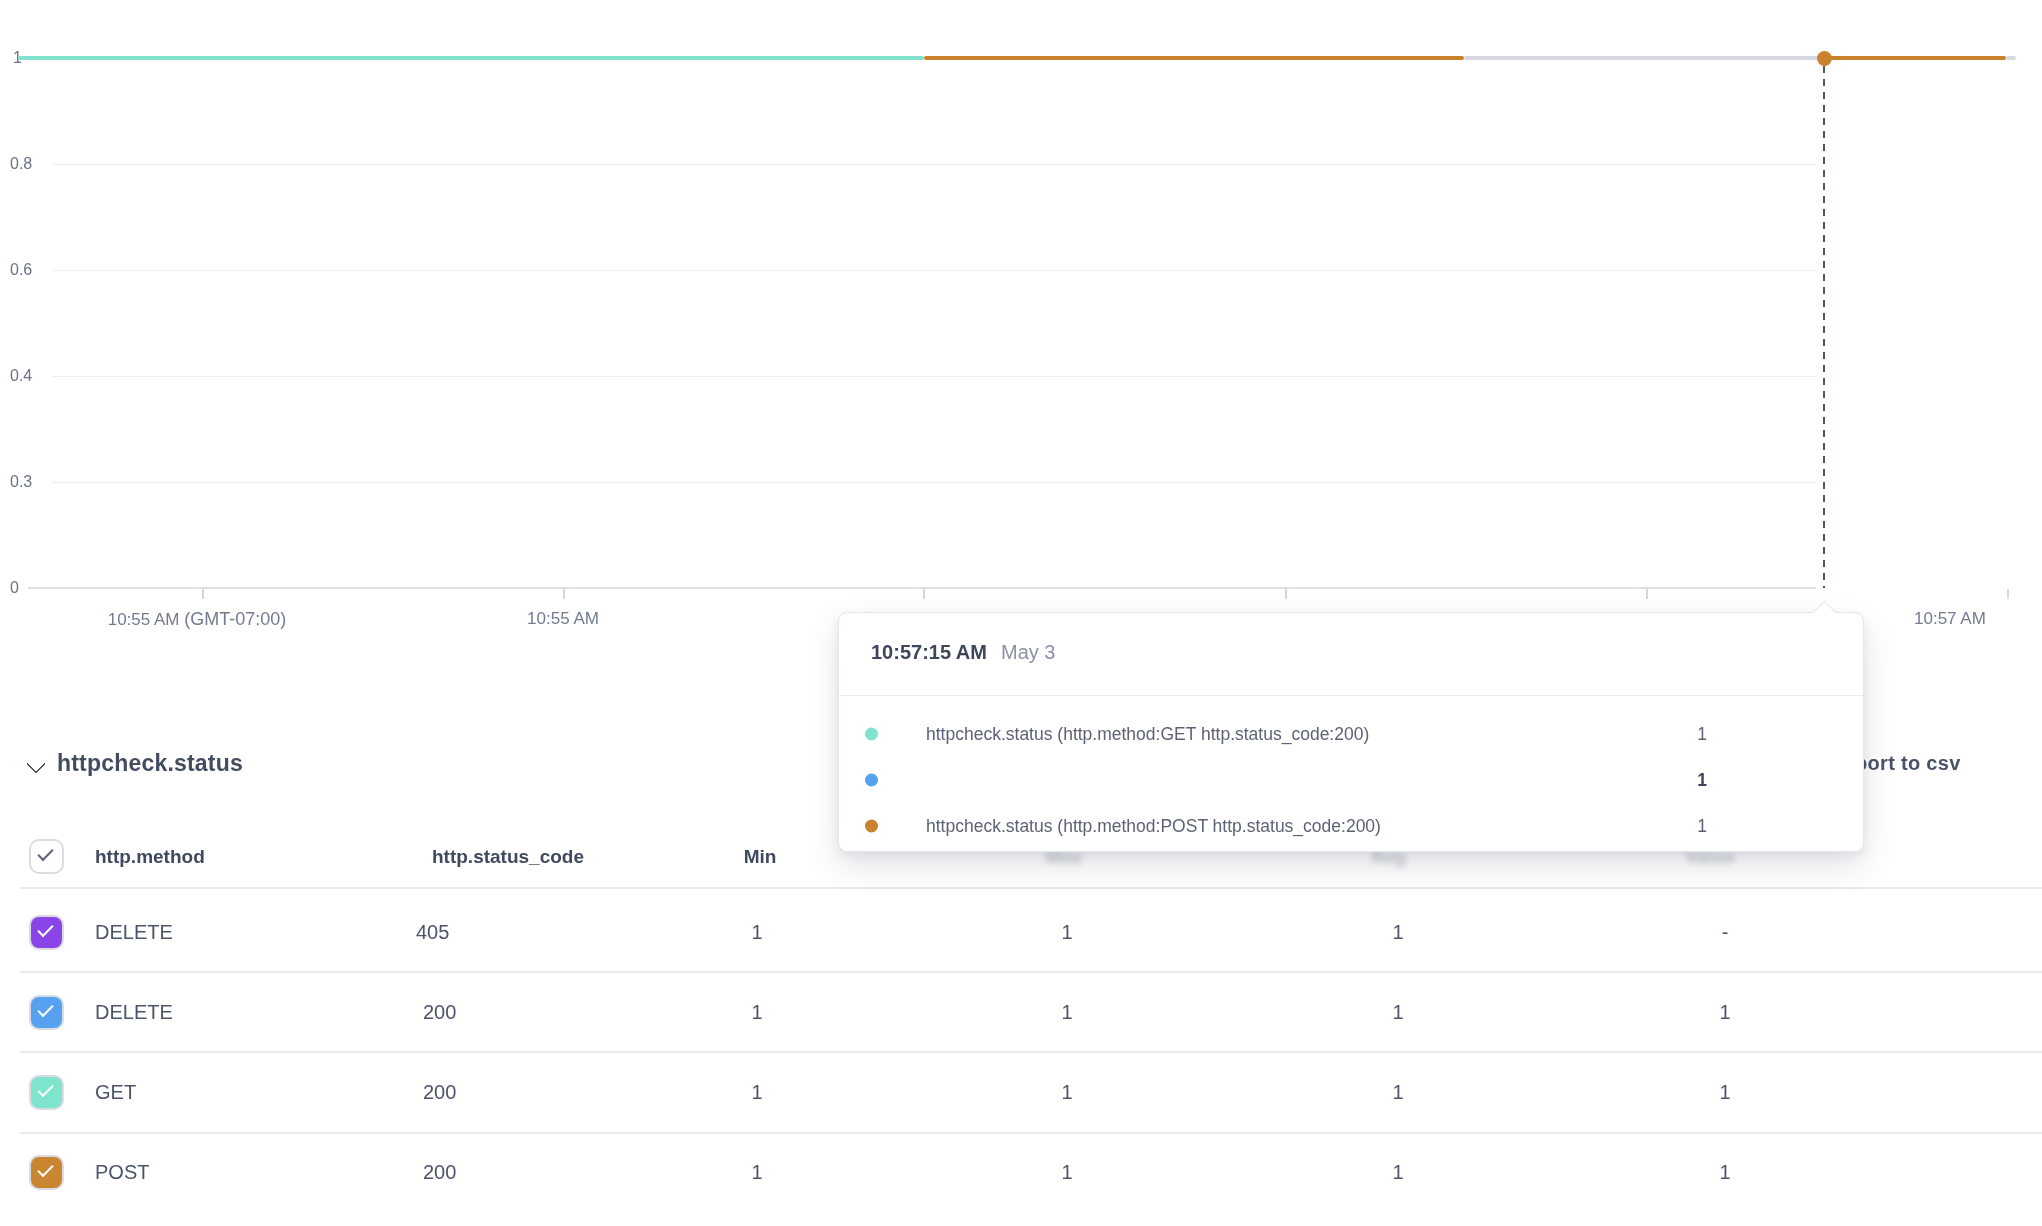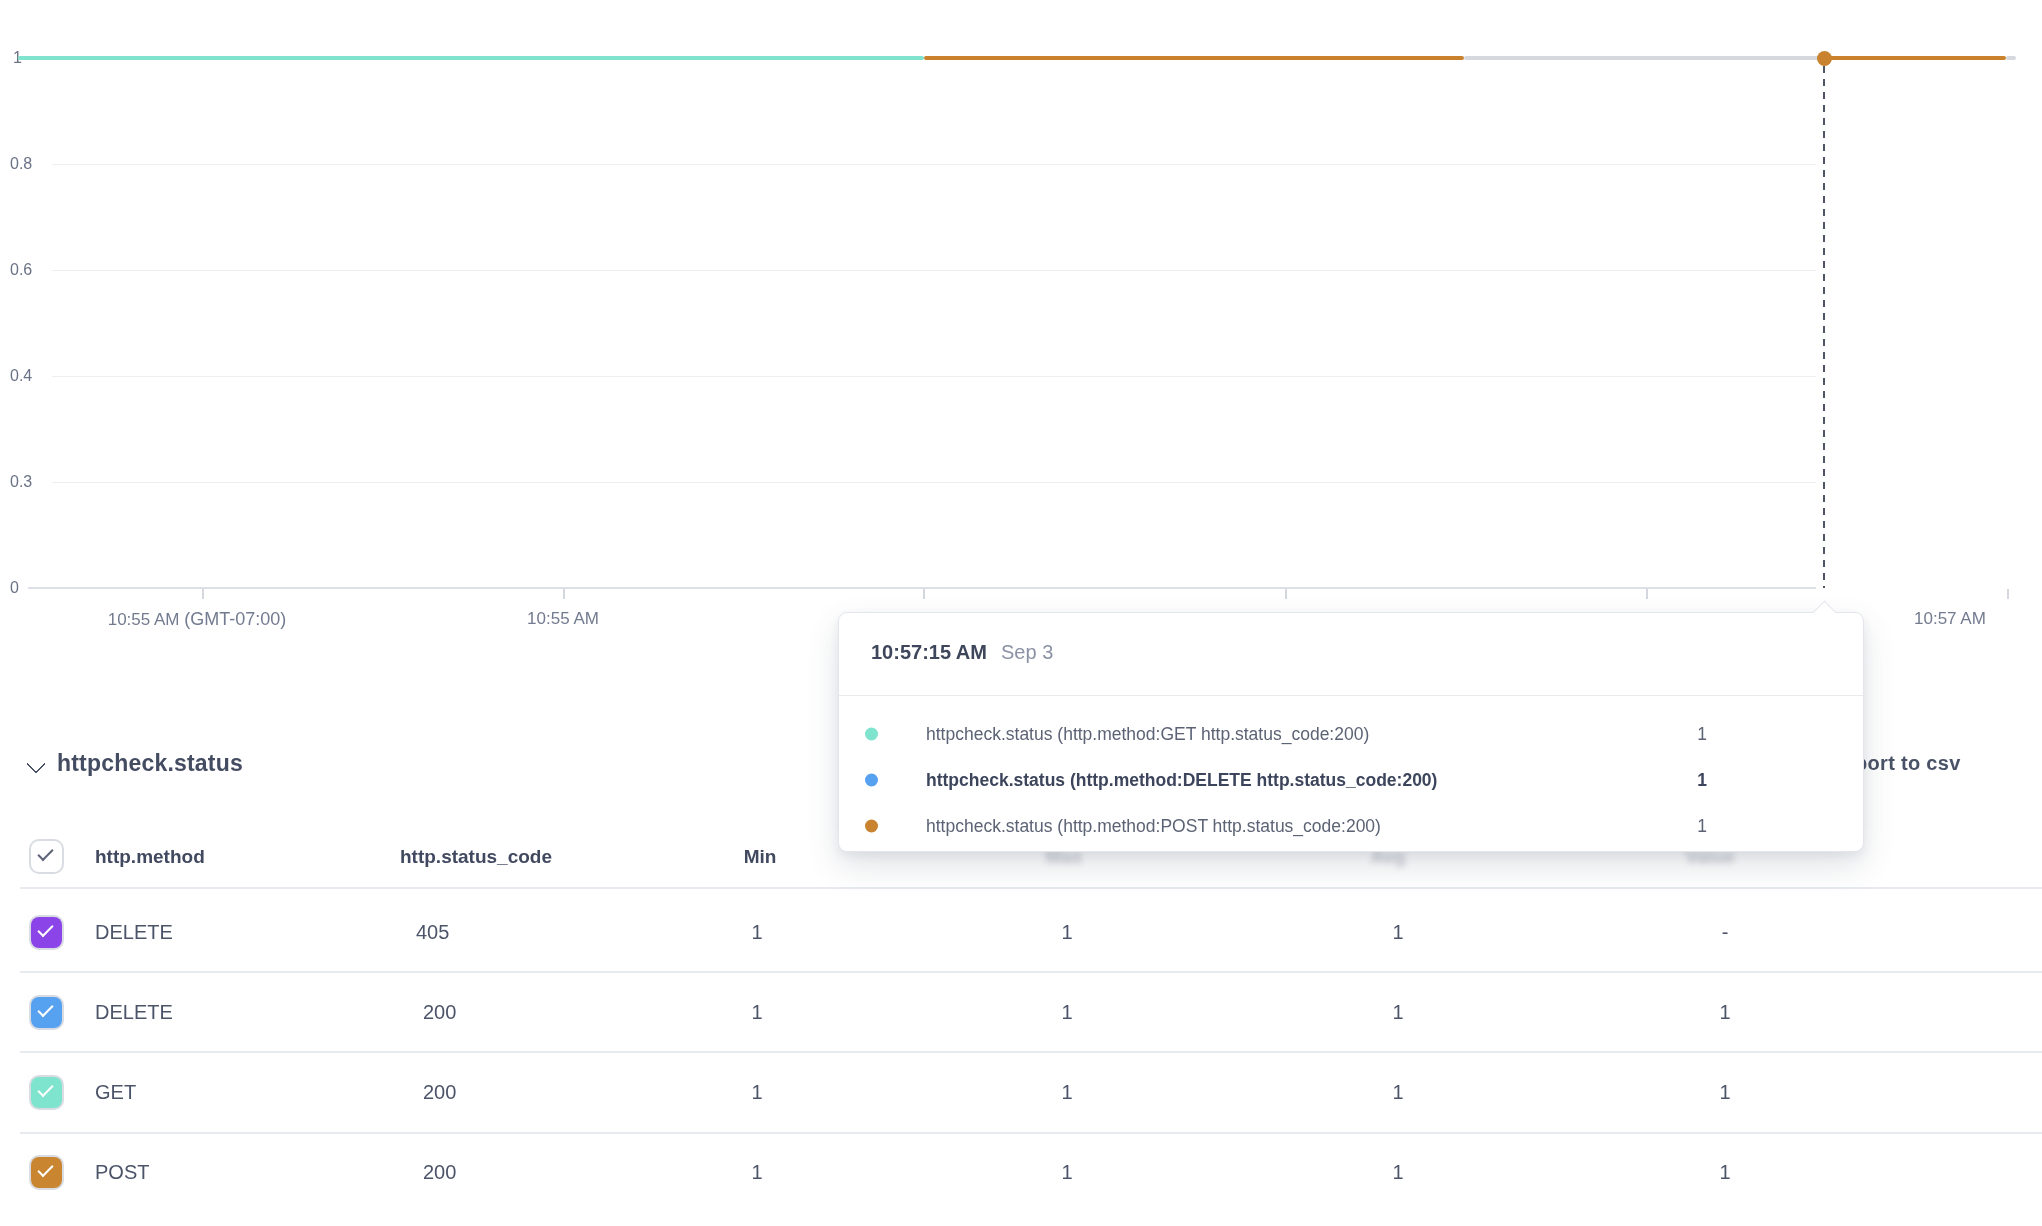--- a/index.html
+++ b/index.html
@@ -113,21 +113,21 @@
 <span class="chevron"></span>
 <div class="section-title">httpcheck.status</div>
 <div class="export-btn">Export to csv</div>
 
 <div class="abs" style="left:0;top:820px;width:2042px;height:406px;">
 
   <span class="checkbox plain" style="left:31px;top:21px;">
       <span class="check"></span>
     </span>
   <div class="th" style="left:95px;top:26px;">http.method</div>
-  <div class="th" style="left:400px;top:26px;text-align:right;">http.status_code</div>
+  <div class="th" style="left:432px;top:26px;text-align:right;">http.status_code</div>
   <div class="th center" style="left:760px;top:26px;">Min</div>
   <div class="th center blurred" style="left:1064px;top:26px;">Max</div>
   <div class="th center blurred" style="left:1388px;top:26px;">Avg</div>
   <div class="th center blurred" style="left:1710px;top:26px;">Value</div>
   <div class="divider" style="top:67px;"></div>
 
   <div>
     <span class="checkbox" style="left: 31px; top: 97px; background: rgb(139, 68, 232);">
         <span class="check"></span>
       </span>
@@ -175,32 +175,31 @@
     <div class="td center" style="left:757px;top:352px;">1</div>
     <div class="td center" style="left:1067px;top:352px;">1</div>
     <div class="td center" style="left:1398px;top:352px;">1</div>
     <div class="td center" style="left:1725px;top:352px;">1</div>
   </div>
 </div>
 
 <div class="tooltip">
   <div class="caret"></div>
   <div class="tt-header">
-    <span class="tt-time">10:57:15 AM</span><span class="tt-date">Sep 3</span>
+    <span class="tt-time">10:57:15 AM</span><span class="tt-date">May 3</span>
   </div>
   <div class="tt-divider"></div>
 
   <div class="tt-row" style="top:98px;">
     <span class="tt-dot" style="background: rgb(127, 227, 205);"></span>
     <span class="tt-label">httpcheck.status (http.method:GET http.status_code:200)</span>
     <span class="tt-value">1</span>
   </div>
   <div class="tt-row bold" style="top:144px;">
     <span class="tt-dot" style="background: rgb(87, 162, 240);"></span>
-    <span class="tt-label">httpcheck.status (http.method:DELETE http.status_code:200)</span>
     <span class="tt-value">1</span>
   </div>
   <div class="tt-row" style="top:190px;">
     <span class="tt-dot" style="background: rgb(201, 130, 45);"></span>
     <span class="tt-label">httpcheck.status (http.method:POST http.status_code:200)</span>
     <span class="tt-value">1</span>
   </div>
 </div>
 
 </body></html>

